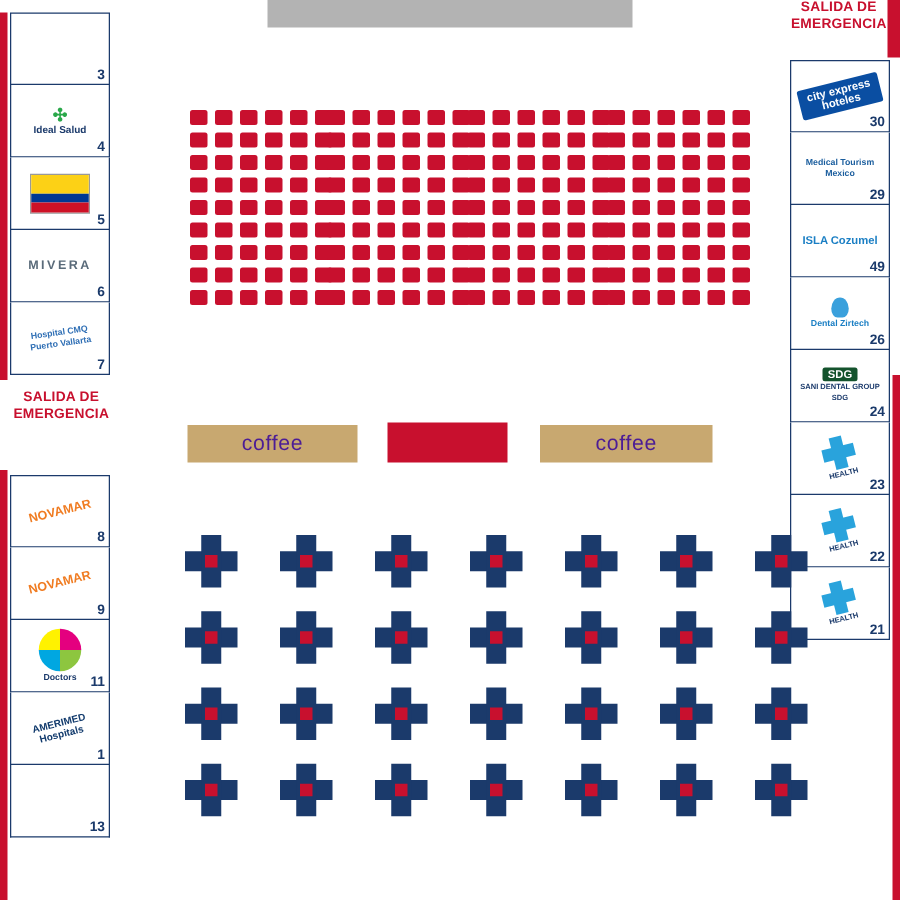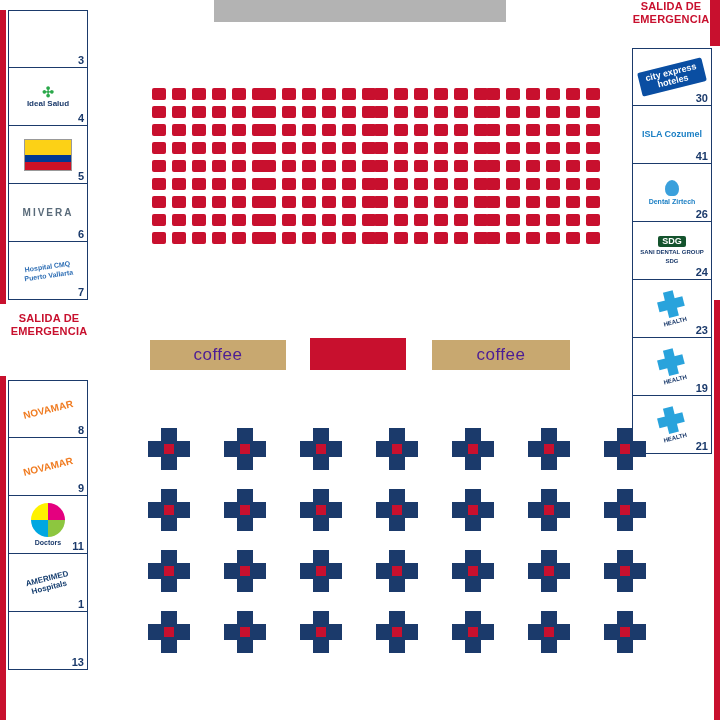--- a/index.html
+++ b/index.html
@@ -286,23 +286,29 @@
 
   <div class="booth-col" id="col-right">
     <div class="booth">
       <div class="booth-logo rot">
         <span class="citye">city express hoteles</span>
       </div>
       <div class="booth-num">30</div>
     </div>
     <div class="booth">
       <div class="booth-logo">
+        <span style="font-size:7px;color:#1b5e9e">Medical Tourism Mexico</span>
+      </div>
+      <div class="booth-num">29</div>
+    </div>
+    <div class="booth">
+      <div class="booth-logo">
         <span style="font-size:9px;color:#1b7fc4">ISLA Cozumel</span>
       </div>
-      <div class="booth-num">41</div>
+      <div class="booth-num">49</div>
     </div>
     <div class="booth">
       <div class="booth-logo">
         <div class="logo-stack">
           <span class="tooth"></span>
           <span style="font-size:7px;color:#1b7fc4">Dental Zirtech</span>
         </div>
       </div>
       <div class="booth-num">26</div>
     </div>
@@ -324,21 +330,21 @@
       </div>
       <div class="booth-num">23</div>
     </div>
     <div class="booth">
       <div class="booth-logo rot">
         <div class="logo-stack">
           <span class="cross-logo"></span>
           <span style="font-size:6px">HEALTH</span>
         </div>
       </div>
-      <div class="booth-num">19</div>
+      <div class="booth-num">22</div>
     </div>
     <div class="booth">
       <div class="booth-logo rot">
         <div class="logo-stack">
           <span class="cross-logo"></span>
           <span style="font-size:6px">HEALTH</span>
         </div>
       </div>
       <div class="booth-num">21</div>
     </div>

